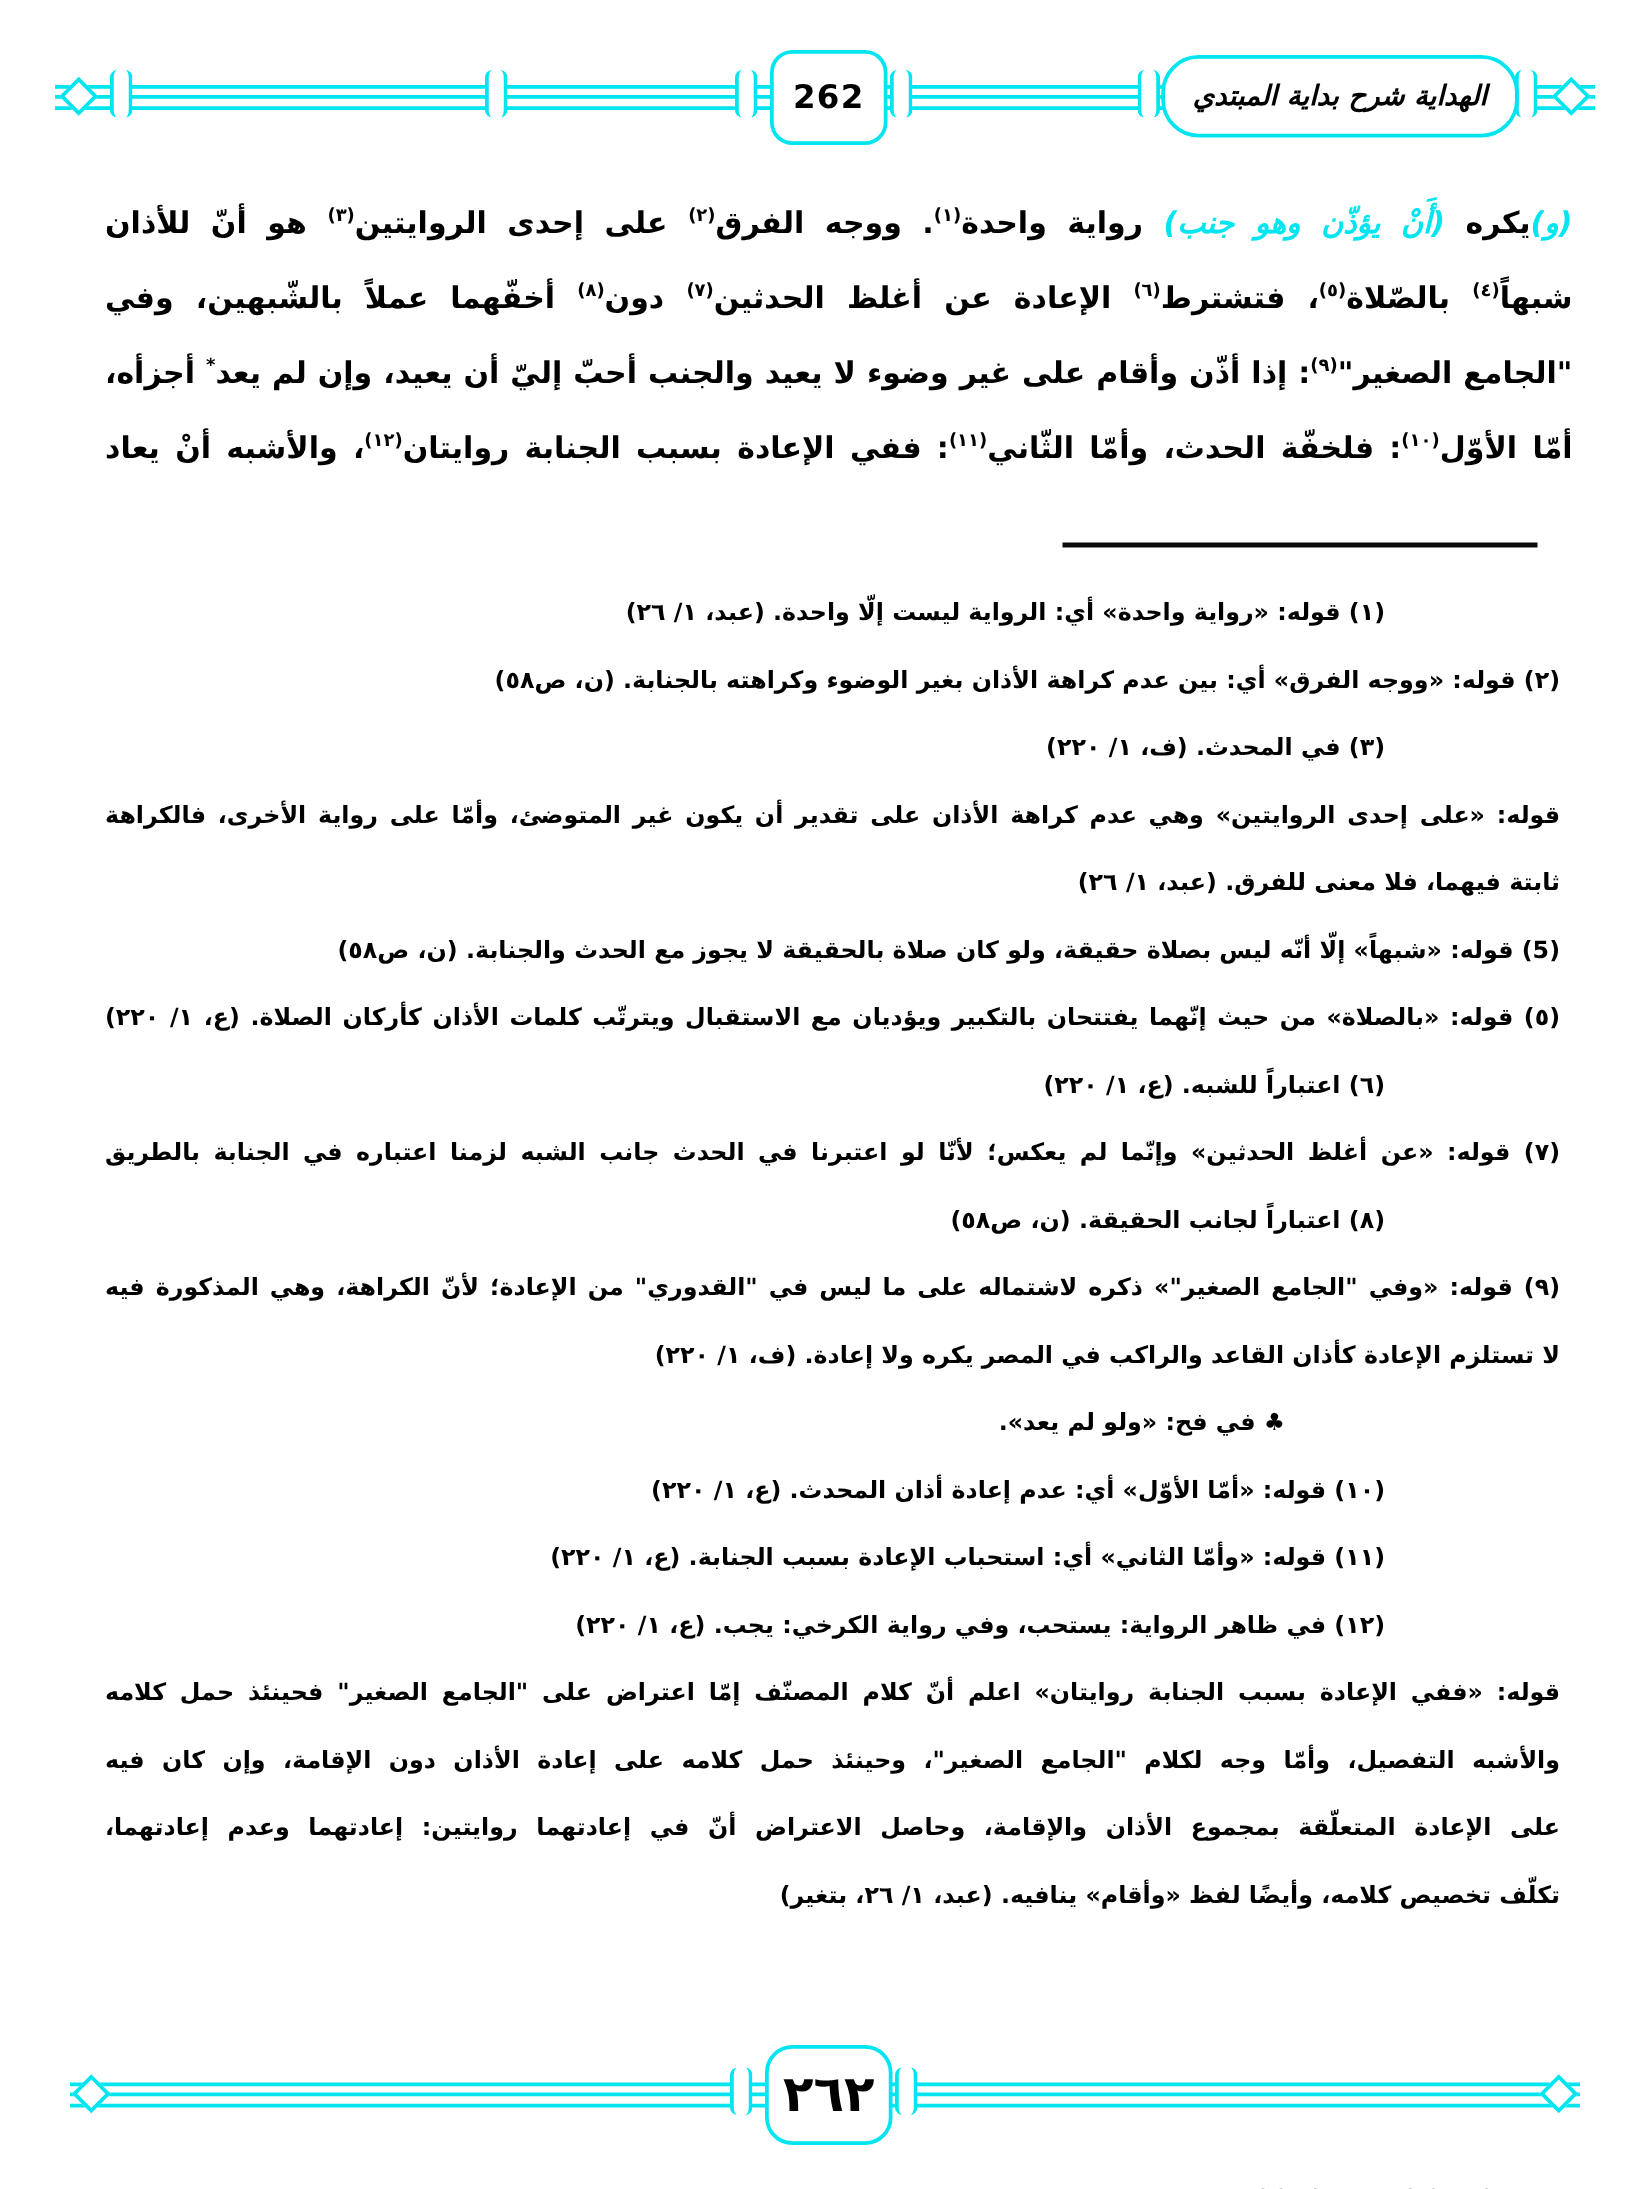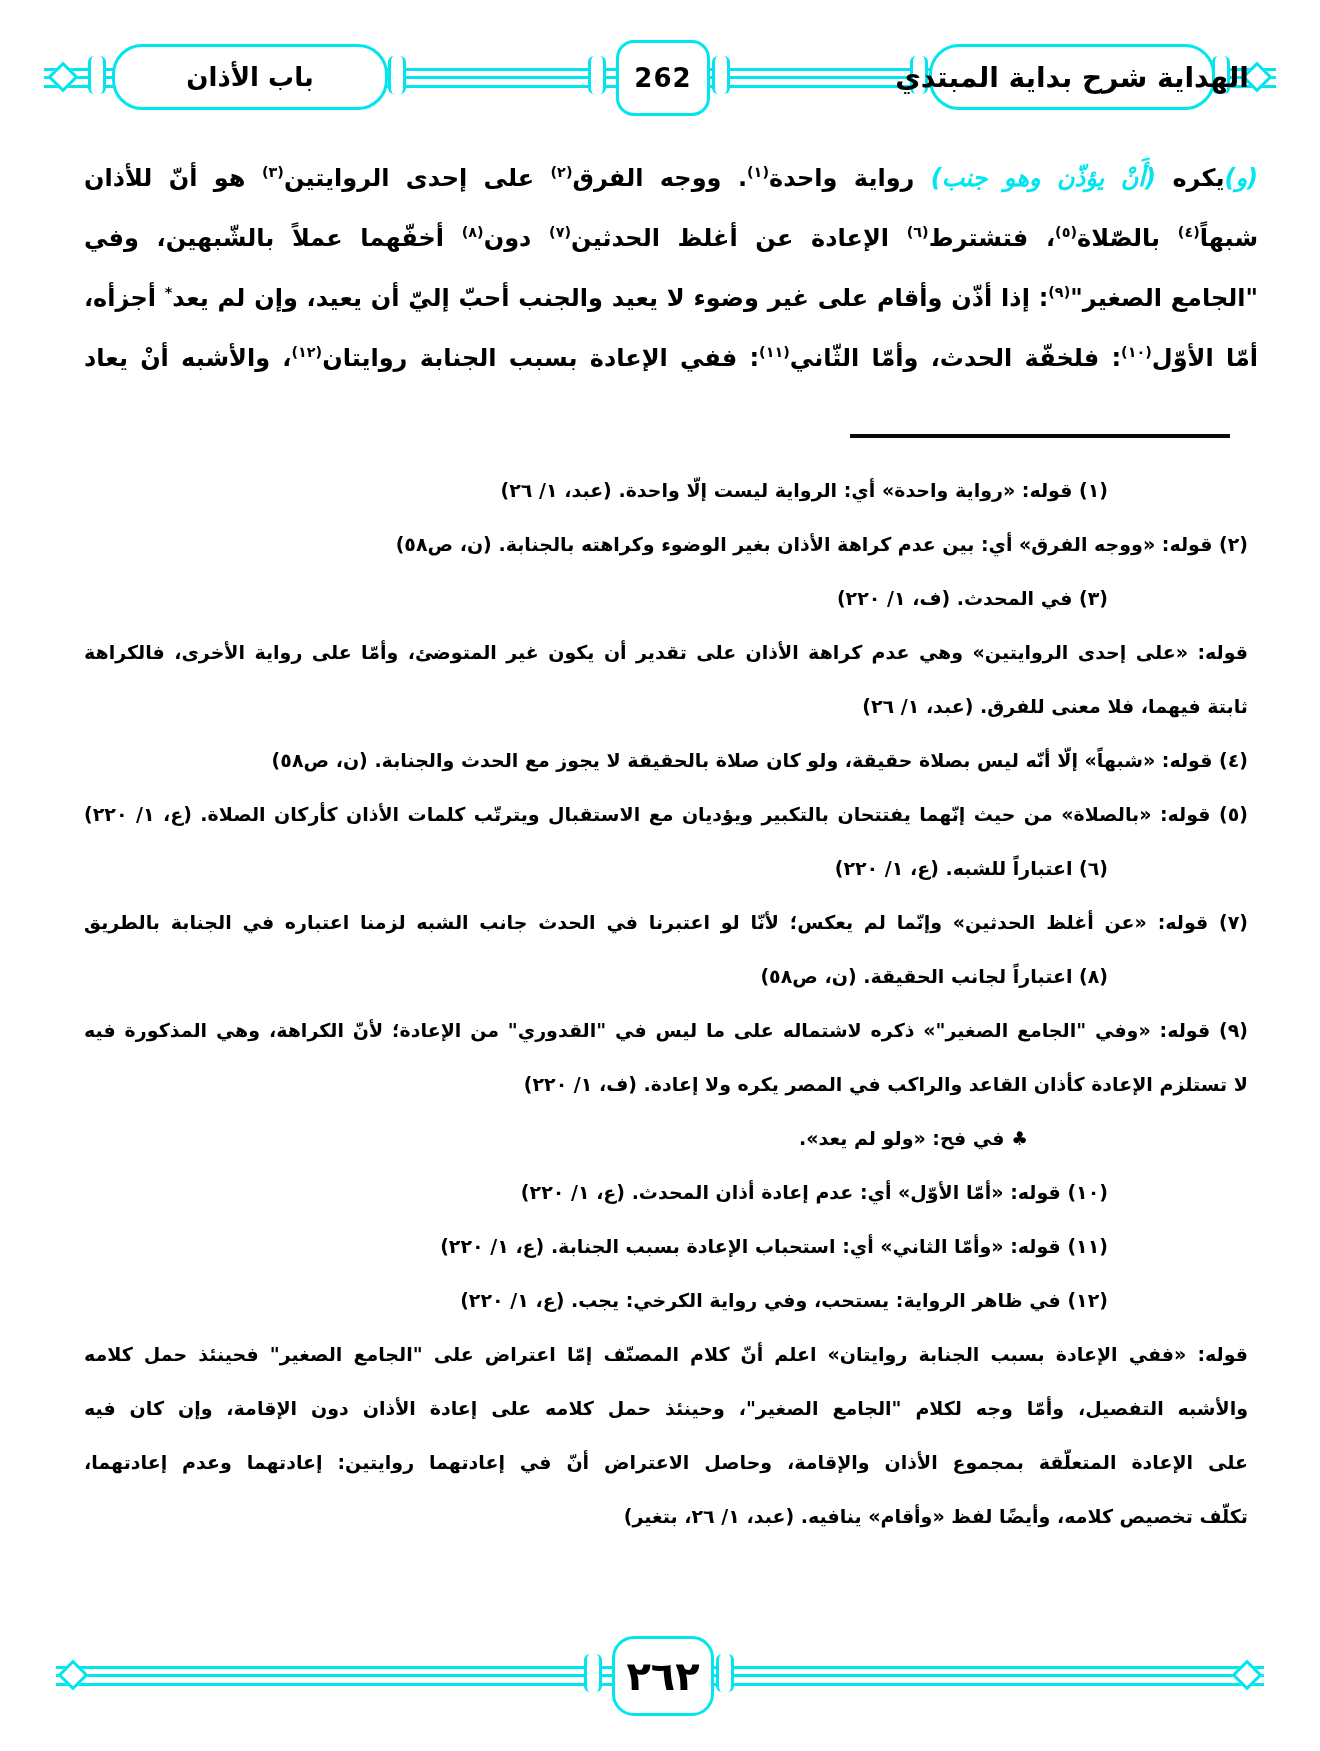--- a/index.html
+++ b/index.html
@@ -16,21 +16,21 @@
         background:#fff;transform:rotate(45deg);z-index:3;}
   .knot{position:absolute;width:12px;height:38px;background:#fff;z-index:3;
         border-left:3px solid var(--accent);border-right:3px solid var(--accent);
         border-radius:6px;}
   .badge{position:absolute;background:#fff;border:3px solid var(--accent);
         display:flex;align-items:center;justify-content:center;z-index:4;
         font-weight:bold;color:#000;white-space:nowrap;}
 
   
   .badge-title{top:44px;right:105px;width:280px;height:60px;border-radius:30px;
-        font-size:28px;}
+        font-size:22px;font-style:italic;}
   .badge-pagenum{top:40px;left:616px;width:88px;height:70px;border-radius:18px;
         font-size:26px;letter-spacing:1px;}
   .badge-chapter{top:44px;left:112px;width:270px;height:60px;border-radius:30px;
         font-size:26px;}
 
   
   .matn{position:absolute;top:148px;right:62px;left:84px;direction:rtl;}
   .matn-line{height:60px;line-height:60px;font-size:24px;font-weight:bold;
         text-align:justify;text-align-last:justify;overflow:hidden;}
   .seg-matn{color:var(--accent);font-style:italic;}
@@ -68,40 +68,37 @@
   <div class="knot" style="top:56px;left:712px;"></div>
   <div class="knot" style="top:56px;right:392px;"></div>
   <div class="knot" style="top:56px;right:90px;"></div>
 
   <div class="badge badge-title" dir="rtl">
     <span>الهداية شرح بداية المبتدي</span>
   </div>
   <div class="badge badge-pagenum">
     <span>262</span>
   </div>
-  <div class="badge badge-chapter" dir="rtl">
-    <span>باب الأذان</span>
-  </div>
 
   <div class="matn">
     <div class="matn-line"><span class="seg-matn">(و)</span><span>يكره </span><span class="seg-matn">(أَنْ يؤذّن وهو جنب)</span><span> رواية واحدة</span><span class="seg-sup">(١)</span><span>. ووجه الفرق</span><span class="seg-sup">(٢)</span><span> على إحدى الروايتين</span><span class="seg-sup">(٣)</span><span> هو أنّ للأذان</span></div>
     <div class="matn-line"><span>شبهاً</span><span class="seg-sup">(٤)</span><span> بالصّلاة</span><span class="seg-sup">(٥)</span><span>، فتشترط</span><span class="seg-sup">(٦)</span><span> الإعادة عن أغلظ الحدثين</span><span class="seg-sup">(٧)</span><span> دون</span><span class="seg-sup">(٨)</span><span> أخفّهما عملاً بالشّبهين، وفي</span></div>
     <div class="matn-line"><span>"الجامع الصغير"</span><span class="seg-sup">(٩)</span><span>: إذا أذّن وأقام على غير وضوء لا يعيد والجنب أحبّ إليّ أن يعيد، وإن لم يعد</span><span class="seg-sup">*</span><span> أجزأه،</span></div>
     <div class="matn-line"><span>أمّا الأوّل</span><span class="seg-sup">(١٠)</span><span>: فلخفّة الحدث، وأمّا الثّاني</span><span class="seg-sup">(١١)</span><span>: ففي الإعادة بسبب الجنابة روايتان</span><span class="seg-sup">(١٢)</span><span>، والأشبه أنْ يعاد</span></div>
   </div>
 
   <div class="fn-sep"></div>
 
   <div class="footnotes">
     <div class="fn-line fn-ri">(١) قوله: «رواية واحدة» أي: الرواية ليست إلّا واحدة. (عبد، ١/ ٢٦)</div>
     <div class="fn-line fn-r">(٢) قوله: «ووجه الفرق» أي: بين عدم كراهة الأذان بغير الوضوء وكراهته بالجنابة. (ن، ص٥٨)</div>
     <div class="fn-line fn-ri">(٣) في المحدث. (ف، ١/ ٢٢٠)</div>
     <div class="fn-line fn-j">قوله: «على إحدى الروايتين» وهي عدم كراهة الأذان على تقدير أن يكون غير المتوضئ، وأمّا على رواية الأخرى، فالكراهة</div>
     <div class="fn-line fn-c">ثابتة فيهما، فلا معنى للفرق. (عبد، ١/ ٢٦)</div>
-    <div class="fn-line fn-r">(٤) قوله: «شبهاً» إلّا أنّه ليس بصلاة حقيقة، ولو كان صلاة بالحقيقة لا يجوز مع الحدث والجنابة. (ن، ص٥٨)</div>
+    <div class="fn-line fn-r">(5) قوله: «شبهاً» إلّا أنّه ليس بصلاة حقيقة، ولو كان صلاة بالحقيقة لا يجوز مع الحدث والجنابة. (ن، ص٥٨)</div>
     <div class="fn-line fn-j">(٥) قوله: «بالصلاة» من حيث إنّهما يفتتحان بالتكبير ويؤديان مع الاستقبال ويترتّب كلمات الأذان كأركان الصلاة. (ع، ١/ ٢٢٠)</div>
     <div class="fn-line fn-ri">(٦) اعتباراً للشبه. (ع، ١/ ٢٢٠)</div>
     <div class="fn-line fn-j">(٧) قوله: «عن أغلظ الحدثين» وإنّما لم يعكس؛ لأنّا لو اعتبرنا في الحدث جانب الشبه لزمنا اعتباره في الجنابة بالطريق</div>
     <div class="fn-line fn-ri">(٨) اعتباراً لجانب الحقيقة. (ن، ص٥٨)</div>
     <div class="fn-line fn-j">(٩) قوله: «وفي "الجامع الصغير"» ذكره لاشتماله على ما ليس في "القدوري" من الإعادة؛ لأنّ الكراهة، وهي المذكورة فيه</div>
     <div class="fn-line fn-c">لا تستلزم الإعادة كأذان القاعد والراكب في المصر يكره ولا إعادة. (ف، ١/ ٢٢٠)</div>
     <div class="fn-line fn-ri2">♣ في فح: «ولو لم يعد».</div>
     <div class="fn-line fn-ri">(١٠) قوله: «أمّا الأوّل» أي: عدم إعادة أذان المحدث. (ع، ١/ ٢٢٠)</div>
     <div class="fn-line fn-ri">(١١) قوله: «وأمّا الثاني» أي: استحباب الإعادة بسبب الجنابة. (ع، ١/ ٢٢٠)</div>
     <div class="fn-line fn-ri">(١٢) في ظاهر الرواية: يستحب، وفي رواية الكرخي: يجب. (ع، ١/ ٢٢٠)</div>

